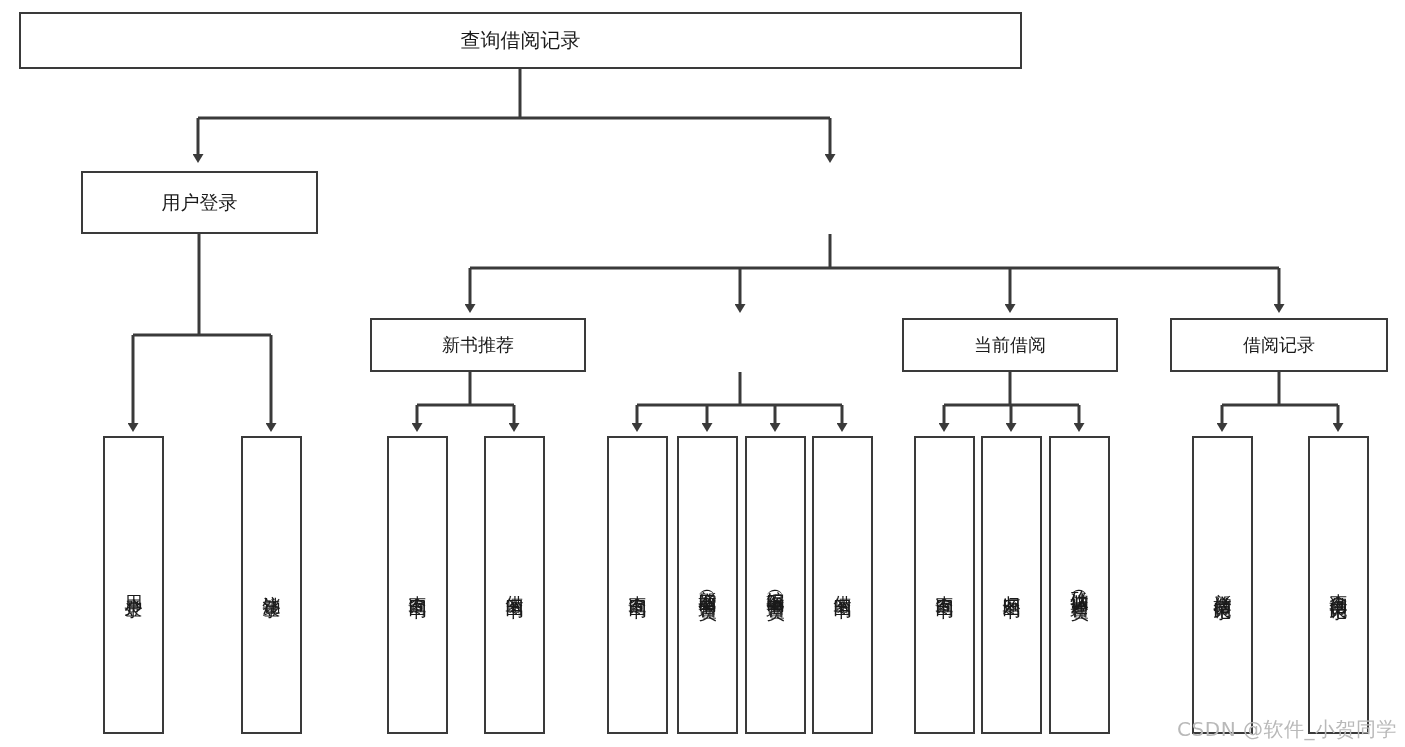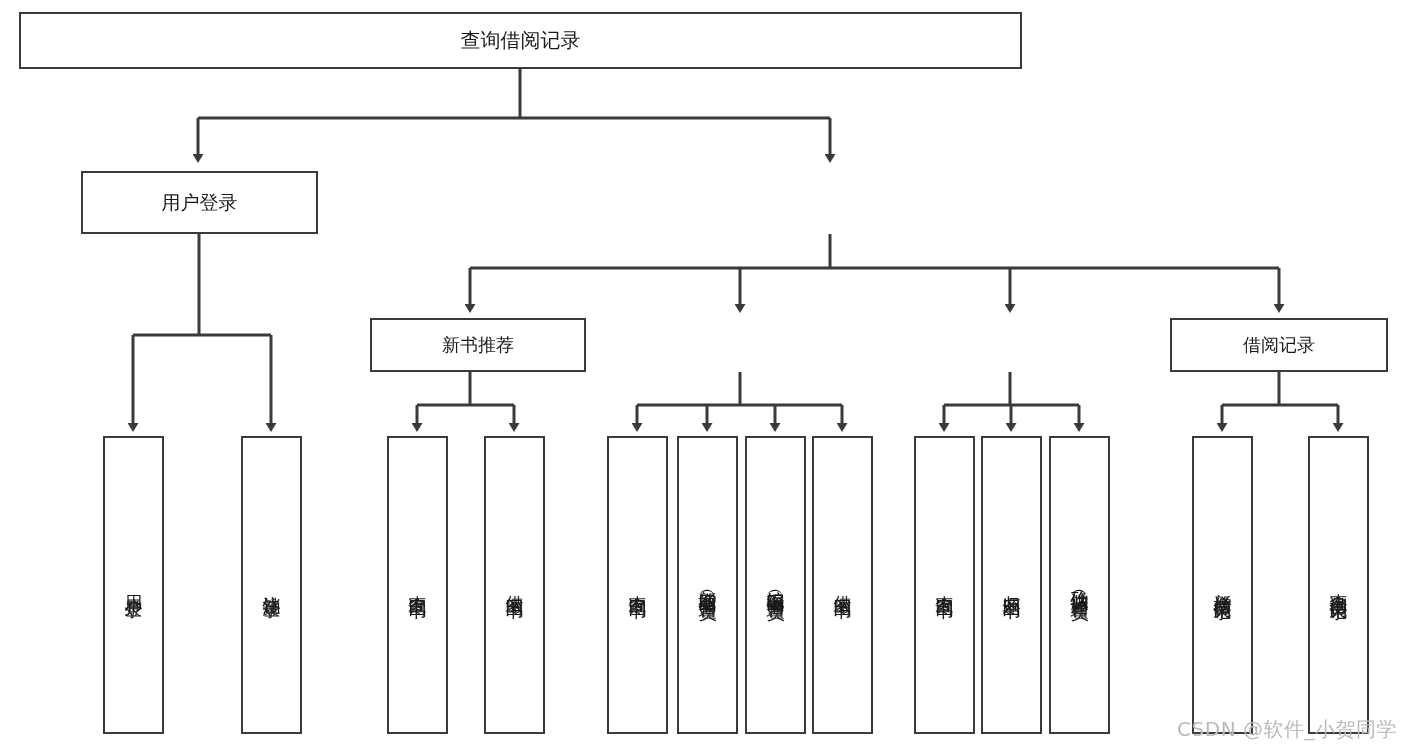--- a/index.html
+++ b/index.html
@@ -127,20 +127,23 @@
     <span class="lbl">查询借阅记录</span>
   </div>
 
   <div class="node l2" style="left:81px; top:171px; width:237px; height:63px;">
     <span class="lbl">用户登录</span>
   </div>
 
   <div class="node l3" style="left:370px; top:318px; width:216px; height:54px;">
     <span class="lbl">新书推荐</span>
   </div>
+  <div class="node l3" style="left:902px; top:318px; width:216px; height:54px;">
+    <span class="lbl">当前借阅</span>
+  </div>
   <div class="node l3" style="left:1170px; top:318px; width:218px; height:54px;">
     <span class="lbl">借阅记录</span>
   </div>
 
   <div class="node leaf" style="left:103px; top:436px; width:61px; height:298px;">
     <span class="lbl">用户登录</span>
   </div>
   <div class="node leaf" style="left:241px; top:436px; width:61px; height:298px;">
     <span class="lbl">注销登录</span>
   </div>

